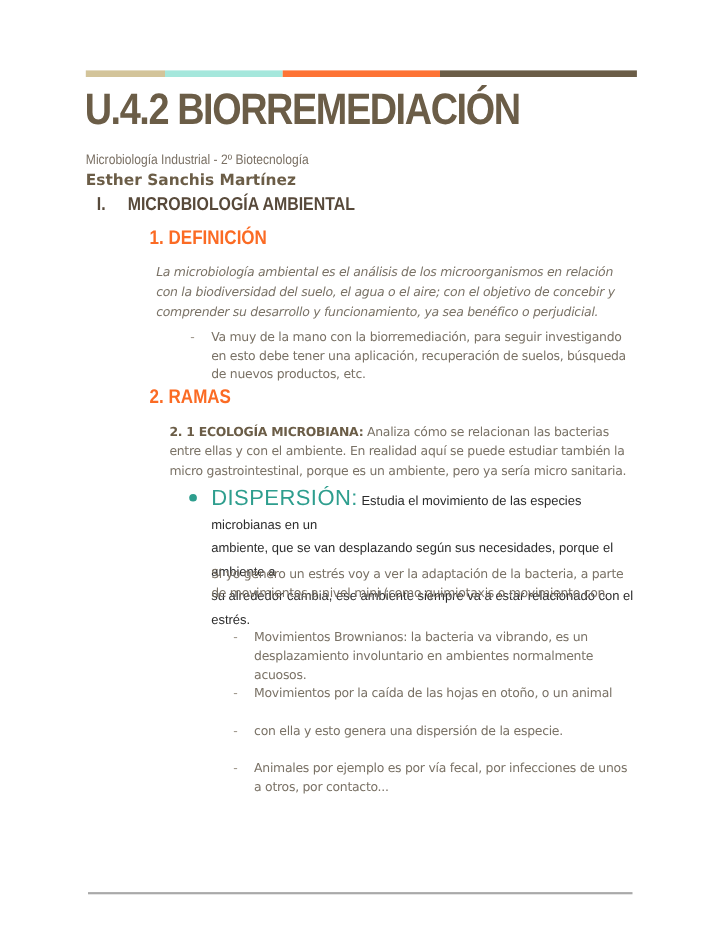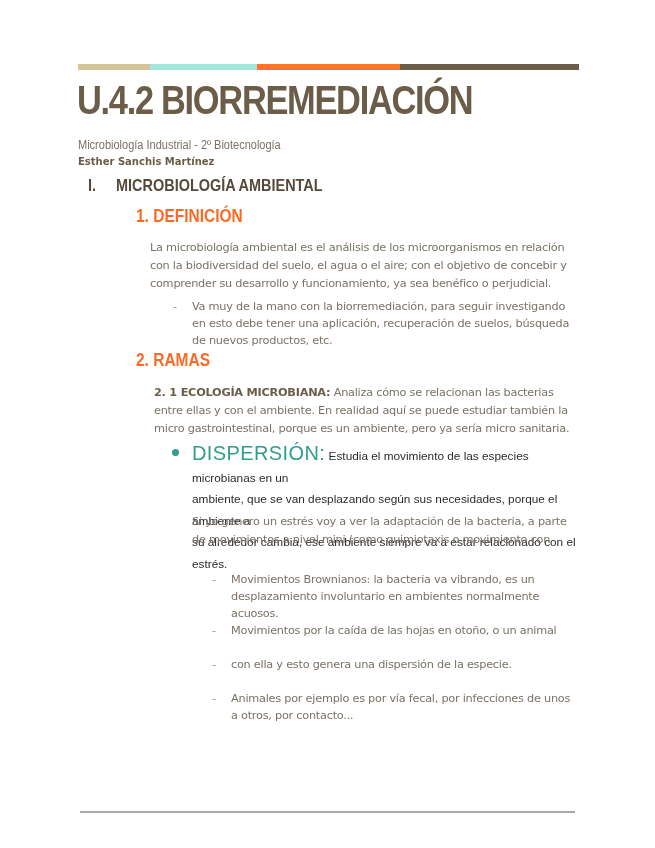--- a/index.html
+++ b/index.html
@@ -6,21 +6,21 @@
   body { width: 655px; height: 848px; position: relative; overflow: hidden;
          font-family: "DejaVu Sans", sans-serif; color: #7a7266; }
   .colorbar { position: absolute; top: 64px; left: 78px; height: 6px; width: 501px; display: flex; }
   .colorbar span { display: block; height: 100%; }
   .title { position: absolute; left: 77px; top: 78px; font-family: "Liberation Sans", sans-serif;
            font-weight: bold; font-size: 40px; letter-spacing: -1.5px; color: #6b5d47;
            transform: scaleX(0.86); transform-origin: left top; white-space: nowrap; }
   .subtitle { position: absolute; left: 78px; top: 138px; font-family: "Liberation Sans", sans-serif;
               font-size: 12.5px; color: #7a7064; transform: scaleX(0.88); transform-origin: left top; white-space: nowrap; }
   .author { position: absolute; left: 78px; top: 156px; font-family: "DejaVu Sans", sans-serif;
-            font-weight: bold; font-size: 10px; color: #6b5d47; white-space: nowrap; }
+            font-weight: bold; font-size: 14px; color: #6b5d47; white-space: nowrap; }
   .h1 { position: absolute; top: 176px; left: 88px; font-family: "Liberation Sans", sans-serif;
         font-weight: bold; font-size: 17px; color: #57493a; white-space: nowrap;
         transform: scaleX(0.85); transform-origin: left top; }
   .h1 .num { display: inline-block; width: 33px; }
   .h2 { position: absolute; left: 136px; font-family: "Liberation Sans", sans-serif; font-weight: bold;
         font-size: 18px; color: #fb6b24; white-space: nowrap; transform: scaleX(0.86); transform-origin: left top; }
   .para { position: absolute; font-family: "DejaVu Sans", sans-serif; font-size: 11.3px; line-height: 17.8px;
           color: #7a7266; letter-spacing: -0.25px; }
   .para b { color: #6b5d47; }
   .dash-item { position: absolute; font-size: 11.3px; line-height: 17.2px; letter-spacing: -0.25px; color: #7a7266; }
@@ -45,21 +45,21 @@
 <div class="title">U.4.2 BIORREMEDIACIÓN</div>
 <div class="subtitle">Microbiología Industrial - 2º Biotecnología</div>
 <div class="author">Esther Sanchis Martínez</div>
 
 <div class="h1">
   <span class="num">I.</span><span>MICROBIOLOGÍA AMBIENTAL</span>
 </div>
 
 <div class="h2" style="top:206px;">1. DEFINICIÓN</div>
 
-<div class="para" style="left:150px;top:239px;width:440px;">
+<div class="para" style="left:142px;top:239px;width:440px;font-style:italic;">
   <div>La microbiología ambiental es el análisis de los microorganismos en relación</div>
   <div>con la biodiversidad del suelo, el agua o el aire; con el objetivo de concebir y</div>
   <div>comprender su desarrollo y funcionamiento, ya sea benéfico o perjudicial.</div>
 </div>
 
 <div class="dash-item" style="left:192px;top:298px;width:400px;">
   <span class="dash">-</span>
   <div>Va muy de la mano con la biorremediación, para seguir investigando</div>
   <div>en esto debe tener una aplicación, recuperación de suelos, búsqueda</div>
   <div>de nuevos productos, etc.</div>

